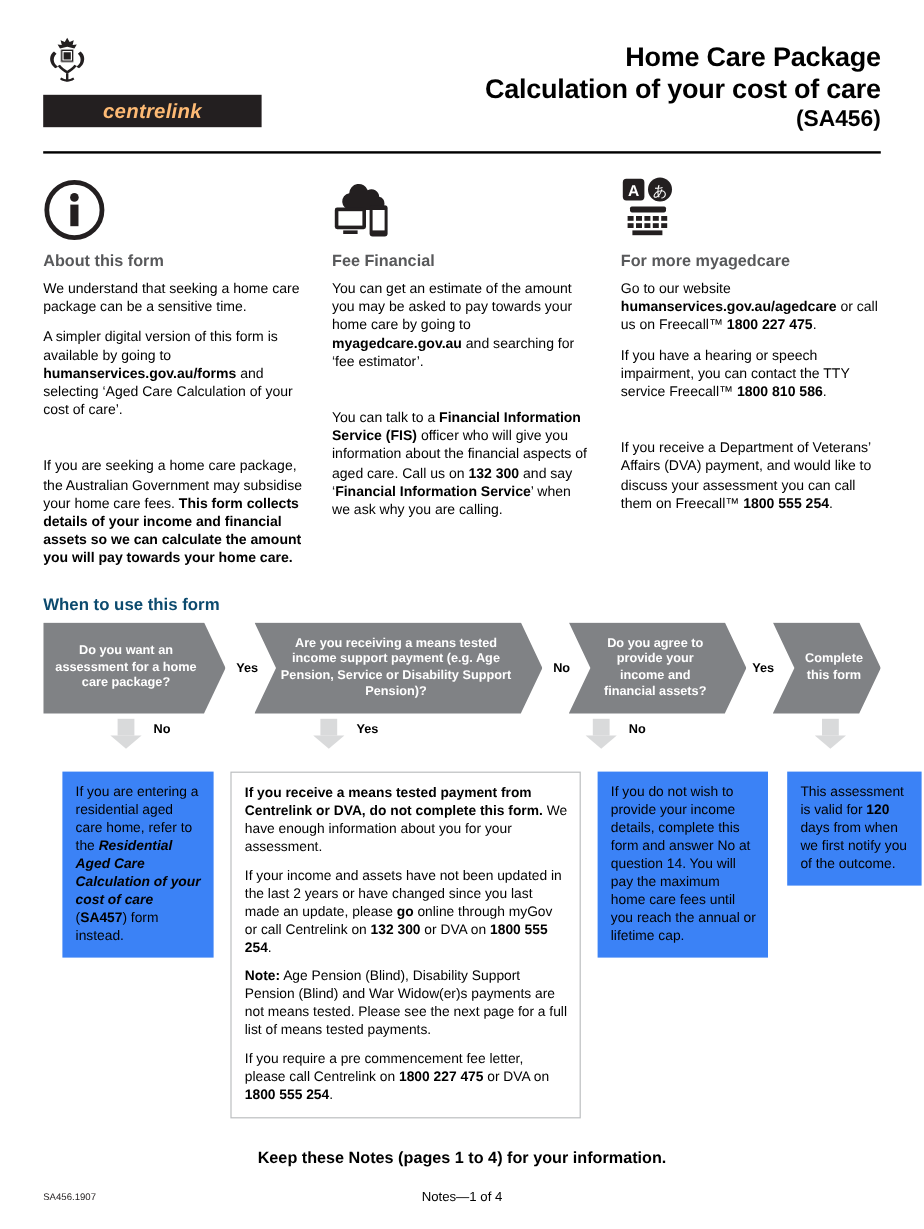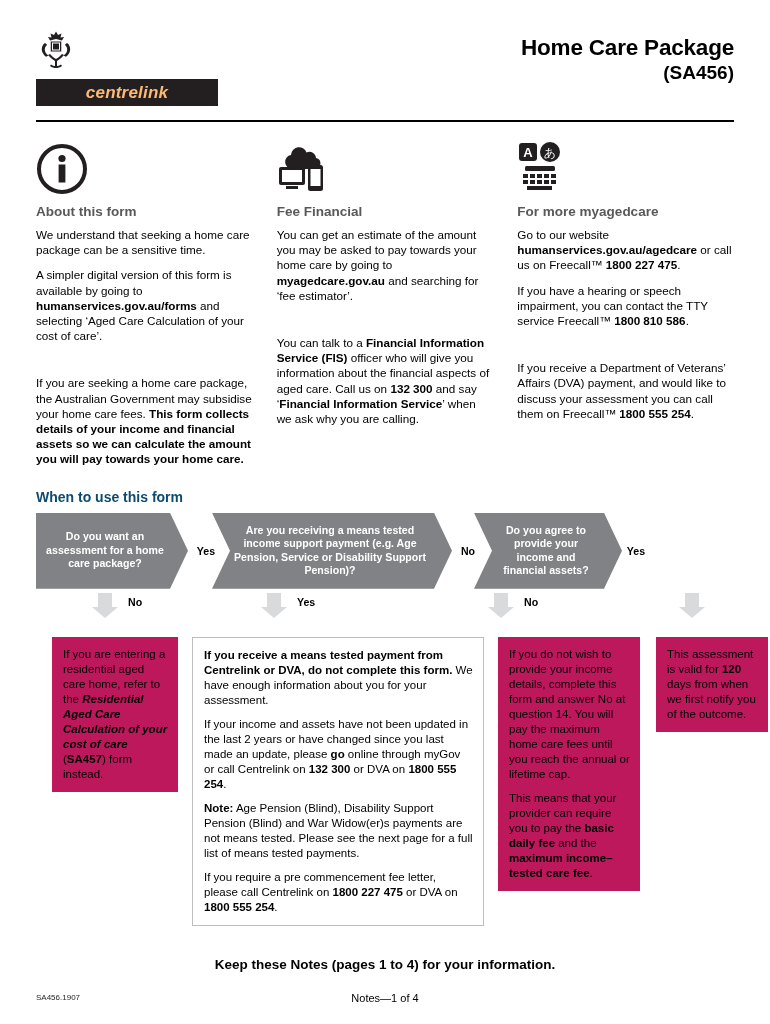--- a/index.html
+++ b/index.html
@@ -211,21 +211,21 @@
     margin-top: 2px;
   }
   .box {
     position: absolute;
     top: 0;
     box-sizing: border-box;
     padding: 10px 10px 10px 11px;
     font-size: 11.5px;
     line-height: 15px;
   }
-  .box.grey { background: #be185d; }
+  .box.grey { background: #3b82f6; }
   .box.outline { border: 1px solid #bcbec0; background: #ffffff; }
   .box p { margin: 0 0 9px 0; }
   .box p:last-child { margin-bottom: 0; }
   .ital { font-style: italic; font-weight: bold; }
 
   
   .keep {
     position: absolute;
     left: 0; right: 0;
     bottom: 52px;
@@ -274,20 +274,21 @@
           </svg>
         </div>
       </div>
       <div class="centrelink-bar">
         <span>centrelink</span>
       </div>
     </div>
 
     <div class="title-block">
       <div class="title-line">Home Care Package</div>
+      <div class="title-line">Calculation of your cost of care</div>
       <div class="title-code">(SA456)</div>
     </div>
   </div>
 
   <div class="hrule"></div>
 
   <div class="cols">
 
     <div class="col">
       <div class="col-icon">
@@ -363,20 +364,23 @@
     </div>
     <div class="yesno" style="left:414px; width:36px;">
       <span>No</span>
     </div>
     <div class="chev mid" style="left:438px; width:148px;">
       <span>Do you agree to provide your income and financial assets?</span>
     </div>
     <div class="yesno" style="left:582px; width:36px;">
       <span>Yes</span>
     </div>
+    <div class="chev mid" style="left:608px; width:90px;">
+      <span style="padding:0 6px 0 18px; font-size:10.6px;">Complete this form</span>
+    </div>
   </div>
 
   <div class="arrows">
     <div class="down-arrow" style="left:56px;">
       <div class="stem"></div>
         <div class="head"></div>
     </div>
     <div class="arrow-label" style="left:92px;">No</div>
 
     <div class="down-arrow" style="left:225px;">
@@ -404,21 +408,20 @@
 
     <div class="box outline" style="left:156px; width:292px;">
       <p><b>If you receive a means tested payment from Centrelink or DVA, do not complete this form.</b> We have enough information about you for your assessment.</p>
       <p>If your income and assets have not been updated in the last 2 years or have changed since you last made an update, please <b>go</b> online through myGov or call Centrelink on <b>132 300</b> or DVA on <b>1800 555 254</b>.</p>
       <p><b>Note:</b> Age Pension (Blind), Disability Support Pension (Blind) and War Widow(er)s payments are not means tested. Please see the next page for a full list of means tested payments.</p>
       <p>If you require a pre commencement fee letter, please call Centrelink on <b>1800 227 475</b> or DVA on <b>1800 555 254</b>.</p>
     </div>
 
     <div class="box grey" style="left:462px; width:142px;">
       <p>If you do not wish to provide your income details, complete this form and answer No at question 14. You will pay the maximum home care fees until you reach the annual or lifetime cap.</p>
-      <p>This means that your provider can require you to pay the <b>basic daily fee</b> and the <b>maximum income–tested care fee</b>.</p>
     </div>
 
     <div class="box grey" style="left:620px; width:112px;">
       <p>This assessment is valid for <b>120</b> days from when we first notify you of the outcome.</p>
     </div>
   </div>
 
   <div class="keep">Keep these Notes (pages 1 to 4) for your information.</div>
   <div class="footer-left">SA456.1907</div>
   <div class="footer-center">Notes—1 of 4</div>

